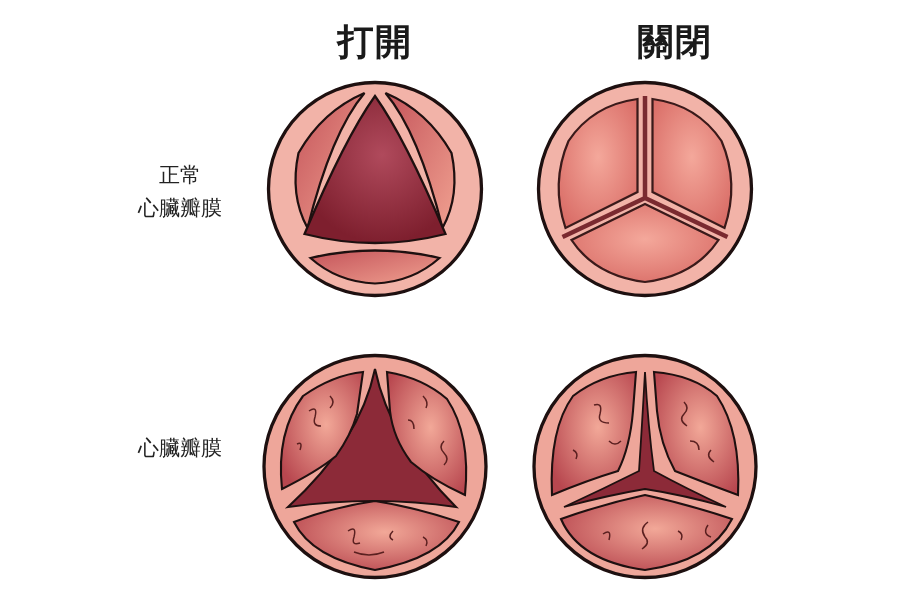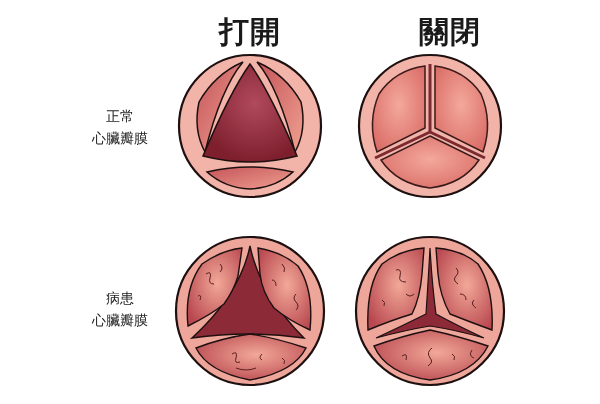--- a/index.html
+++ b/index.html
@@ -1,33 +1,32 @@
 <!DOCTYPE html>
 <html><head>
 <meta charset="utf-8">
 <style>
   html,body{margin:0;padding:0;background:#ffffff;}
   body{width:600px;height:404px;position:relative;overflow:hidden;font-family:"DejaVu Sans","Liberation Sans",sans-serif;}
-  .col-title{position:absolute;top:12px;font-size:30px;font-weight:bold;color:#1a1a1a;letter-spacing:1px;width:120px;text-align:center;}
+  .col-title{position:absolute;top:12px;font-size:24px;font-weight:bold;color:#1a1a1a;letter-spacing:1px;width:120px;text-align:center;}
   .row-label{position:absolute;left:70px;width:100px;text-align:center;font-size:14px;color:#222;line-height:22px;}
-  .row-label span{display:block;font-family:Liberation Serif, serif;}
+  .row-label span{display:block;}
   svg.valve{position:absolute;}
 </style>
 </head>
 <body>
 
 <div class="col-title" style="left:190px;">打開</div>
 <div class="col-title" style="left:390px;">關閉</div>
 
 <div class="row-label" style="top:106px;">
   <span>正常</span>
   <span>心臟瓣膜</span>
 </div>
 <div class="row-label" style="top:288px;">
-  <span>病患</span>
   <span>心臟瓣膜</span>
 </div>
 
 <svg width="0" height="0" style="position:absolute">
   <defs>
     <radialGradient id="gOpen" cx="55%" cy="40%" r="60%">
       <stop offset="0%" stop-color="#b04a5c"></stop>
       <stop offset="100%" stop-color="#7e1f2e"></stop>
     </radialGradient>
     <radialGradient id="gLeaf" cx="50%" cy="45%" r="65%">

